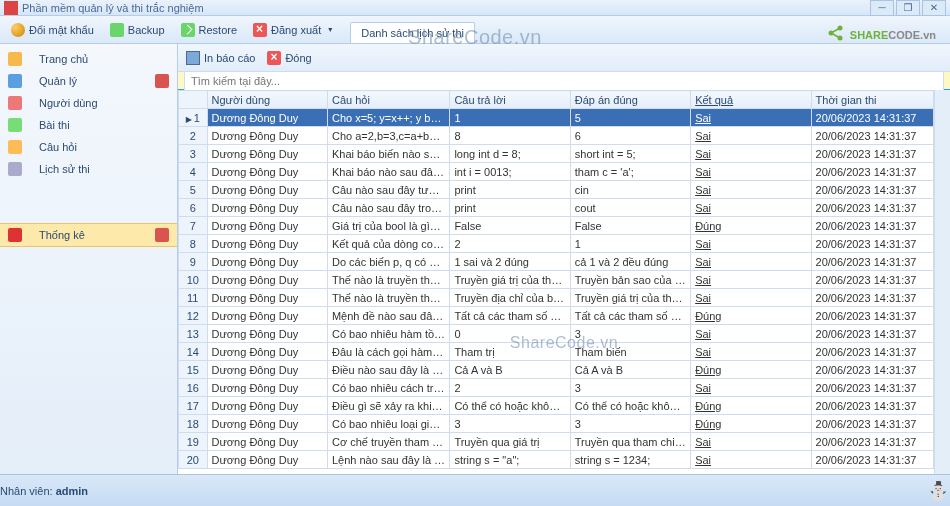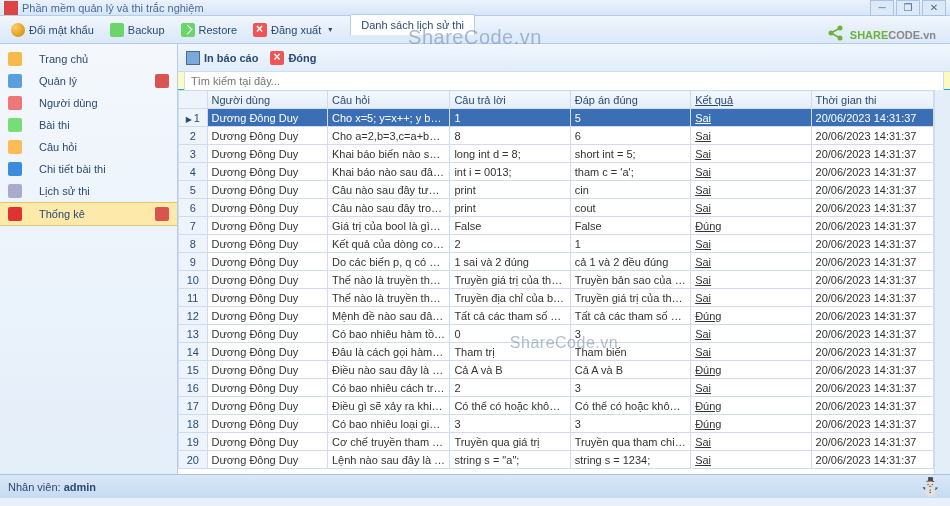--- a/index.html
+++ b/index.html
@@ -4,21 +4,21 @@
 <style>
 * { box-sizing: border-box; margin: 0; padding: 0; font-family: Tahoma, Arial, sans-serif; font-size: 11px; }
 html, body { width: 950px; height: 506px; overflow: hidden; background: #e8f1fb; }
 
 .titlebar { height: 16px; background: linear-gradient(#eaf2fc, #d6e6f8); display: flex; align-items: center; padding: 0 4px; border-bottom: 1px solid #b5cde8; }
 .titlebar .app-icon { width: 14px; height: 14px; margin-right: 4px; display: inline-block; background: #d44; }
 .titlebar .title { color: #4a6a94; font-size: 11px; }
 .titlebar .win-controls { margin-left: auto; display: flex; gap: 2px; }
 .titlebar .win-btn { width: 24px; height: 16px; background: #dce9f7; border: 1px solid #a9c3e0; display: flex; align-items: center; justify-content: center; color: #4a6a94; font-size: 10px; cursor: pointer; }
 
-.toolbar { height: 28px; background: linear-gradient(#f0f6fd, #dae8f8); border-bottom: 1px solid #b5cde8; display: flex; align-items: center; padding: 8px 4px; gap: 2px; }
+.toolbar { height: 28px; background: linear-gradient(#f0f6fd, #dae8f8); border-bottom: 1px solid #b5cde8; display: flex; align-items: center; padding: 0 4px; gap: 2px; }
 .toolbar .tb-btn { display: flex; align-items: center; gap: 4px; padding: 2px 6px; color: #2a4a74; cursor: pointer; border: 1px solid transparent; border-radius: 2px; }
 .toolbar .ico { width: 14px; height: 14px; display: inline-block; }
 .ico-key { background: radial-gradient(circle at 30% 30%, #fc6, #c80); border-radius: 50%; }
 .ico-db { background: #6ad66a; border-radius: 2px; }
 .ico-restore { background: #6ad66a; border-radius: 2px; position: relative; }
 .ico-restore::after { content:""; position:absolute; left:3px; top:3px; width:6px;height:6px; border:1px solid #fff; border-top:none; border-left:none; transform:rotate(-45deg);}
 .ico-exit { background: #e55; border-radius: 2px; position: relative; }
 .ico-exit::after { content:"×"; color:#fff; position:absolute; left:3px; top:-1px; font-size:12px; font-weight:bold;}
 .toolbar .dd { width: 10px; color: #2a4a74; font-size: 8px; text-align: center; }
 .tab-strip { margin-left: 6px; display: flex; align-items: flex-end; height: 100%; }
@@ -27,56 +27,56 @@
 .watermark { position: absolute; left: 50%; transform: translateX(-50%); color: #6b88ab; font-size: 20px; letter-spacing: .5px; pointer-events: none; opacity: .55; font-weight: 500; }
 .wm-top { top: 26px; }
 .wm-mid { top: 290px; font-size: 16px; }
 .logo-share { position: absolute; right: 14px; top: 24px; font-size: 16px; color: #6fb23a; font-weight: bold; pointer-events:none; }
 .logo-share .gray { color: #888; }
 
 .body-row { display: flex; height: 430px; }
 
 .sidebar { width: 178px; background: linear-gradient(#f4f8fd, #e4eef9); border-right: 1px solid #b5cde8; padding: 4px 0; overflow: hidden; }
 .side-item { display: flex; align-items: center; gap: 17px; padding: 4px 8px; color: #2a4a74; cursor: pointer; }
-.side-item.active { background: #fde9a9; border: 1px solid #e7c569; border-left: none; border-right: none; }
+.side-item.active { background: #fde9a9; border: 1px solid #e7c569; border-left: none; border-right: none; margin-top: 43px; }
 .side-item .sico { width: 14px; height: 14px; display: inline-block; border-radius: 2px; }
 .sico-home { background: #f7b94a; }
 .sico-manage { background: #5aa0e0; }
 .sico-user { background: #e77; border-radius:50%; }
 .sico-exam { background: #7d7; }
 .sico-question { background: #fb5; border-radius:50%; }
 .sico-detail { background:#3a8dde;}
 .sico-result { background:#e99; border-radius:50%;}
 .sico-history { background:#aac;}
 .sico-stats { background:#d33;}
 .sico-top { background:#fb5;}
 .side-item .pin { margin-left: auto; width: 14px; height: 14px; background: #d9534f; border-radius: 2px; }
 
 .main { flex: 1; display: flex; flex-direction: column; background: #fff; position: relative; }
-.main-toolbar { height: 28px; background: linear-gradient(#f0f6fd, #e2edf9); border-bottom: 1px solid #cdddf0; display: flex; align-items: center; padding: 0 8px; gap: 12px; font-weight: bold; }
+.main-toolbar { height: 28px; background: linear-gradient(#f0f6fd, #e2edf9); border-bottom: 1px solid #cdddf0; display: flex; align-items: center; padding: 0 8px; gap: 12px; }
 .main-toolbar .mtb-btn { display: flex; align-items: center; gap: 4px; color: #2a4a74; cursor: pointer; }
 .ico-print { width:14px;height:14px; background:#7aa9da; border:1px solid #4a6a94; }
 .ico-close { width:14px;height:14px; background:#e55; border-radius:2px; position:relative;}
 .ico-close::after{content:"×";color:#fff;position:absolute;left:3px;top:-1px;font-size:12px;font-weight:bold;}
 
 .search-row { height: 18px; border-bottom: 1px solid #0ea5e9; display: flex; align-items: center; padding: 0 6px; background:#fef9c3;}
 .search-input { width: 100%; border: 1px solid #cdddf0; padding: 3px 6px; color: #888; background:#fff;}
 
 .grid-wrap { flex: 1; overflow: hidden; display: flex; }
 .grid { flex: 1; overflow-y: auto; overflow-x: hidden; }
 table { border-collapse: collapse; width: 100%; table-layout: fixed; }
 th, td { border: 1px solid #d0dceb; padding: 2px 4px; height: 18px; white-space: nowrap; overflow: hidden; text-overflow: ellipsis; color: #333; }
 th { background: linear-gradient(#f4f8fd,#e4eef9); color: #2a4a74; font-weight: normal; text-align: left; position: sticky; top: 0; }
 .rownum { width: 28px; text-align: center; background: #eef4fb; color: #2a4a74; }
 .rownum.sel::before { content:"▶"; font-size:8px; color:#2a4a74; margin-right:2px;}
 tr.selected td { background: #3b6fb5; color: #fff; }
 tr.selected .rownum { background: #eef4fb; color:#2a4a74;}
 .vscroll { width: 16px; background: #e4eef9; border-left:1px solid #cdddf0;}
 
-.statusbar { height: 24px; background: linear-gradient(#d9e8f8,#c6dbf2); border-top: 1px solid #a9c3e0; display: flex; align-items: center; padding: 0 8px; color: #2a4a74; justify-content: space-between; }
+.statusbar { height: 32px; background: linear-gradient(#d9e8f8,#c6dbf2); border-top: 1px solid #a9c3e0; display: flex; align-items: center; padding: 0 0; color: #2a4a74; justify-content: space-between; }
 .statusbar .snowman { margin-left: auto; font-size: 18px; }
 
 .col-user{width:118px;} .col-q{width:120px;} .col-a{width:118px;} .col-correct{width:118px;} .col-res{width:118px;text-decoration:underline;} .col-time{width:120px;}
 </style>
 </head>
 <body>
 
 <div class="titlebar">
   <span class="app-icon"></span>
   <span class="title">Phần mềm quản lý và thi trắc nghiệm</span>
@@ -139,24 +139,20 @@
         <span class="sico sico-user"></span>
         <span>Người dùng</span>
       </div>
     <div class="side-item">
         <span class="sico sico-exam"></span>
         <span>Bài thi</span>
       </div>
     <div class="side-item">
         <span class="sico sico-question"></span>
         <span>Câu hỏi</span>
-      </div>
-    <div class="side-item">
-        <span class="sico sico-detail"></span>
-        <span>Chi tiết bài thi</span>
       </div>
     <div class="side-item">
         <span class="sico sico-history"></span>
         <span>Lịch sử thi</span>
       </div>
     <div class="side-item active">
         <span class="sico sico-stats"></span>
         <span>Thống kê</span>
         <span class="pin"></span>
       </div>

